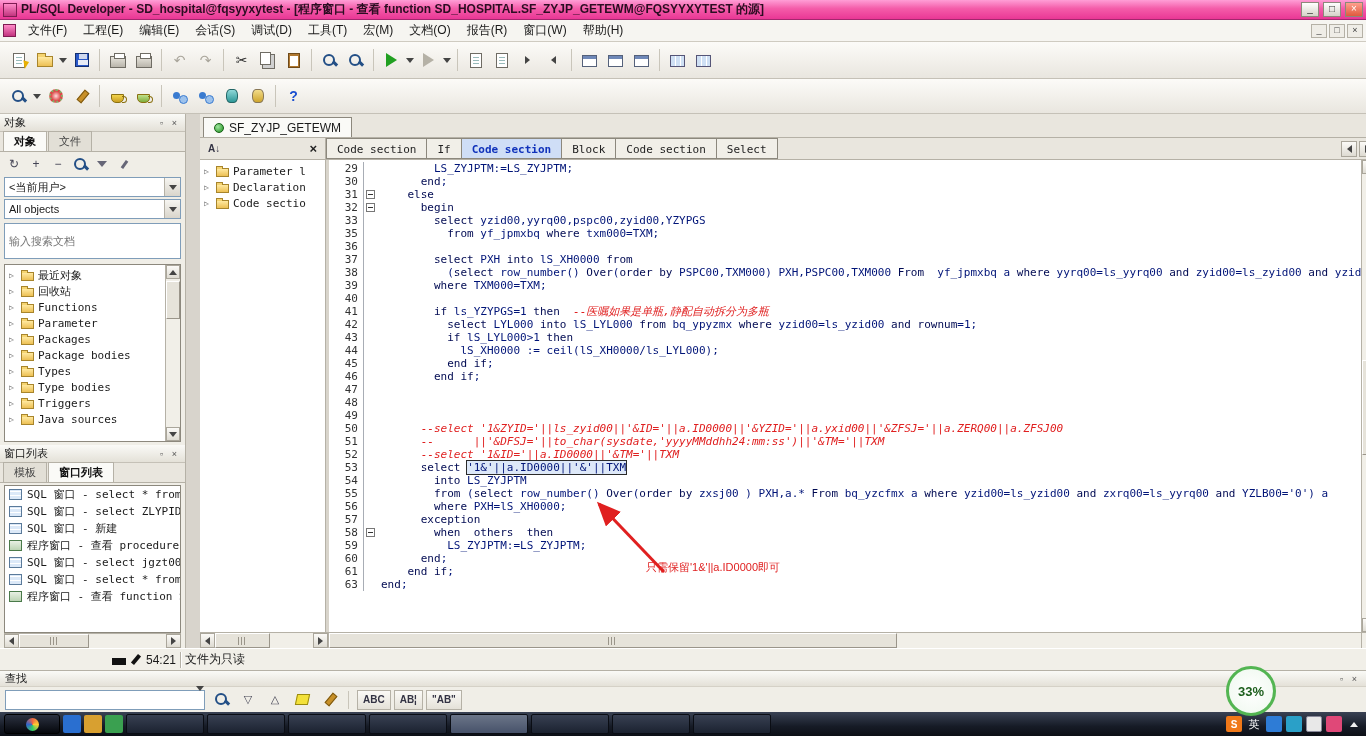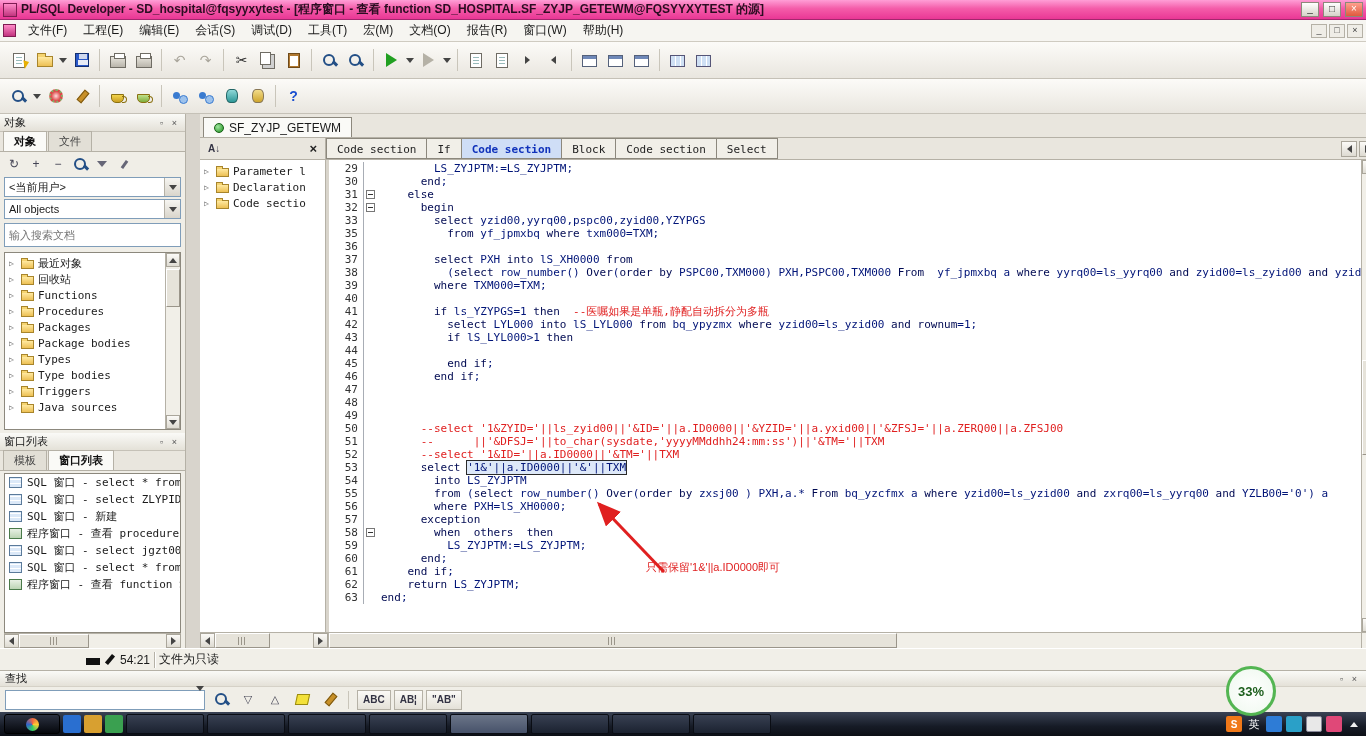--- a/index.html
+++ b/index.html
@@ -68,21 +68,21 @@
 .panel-head .sp{flex:1}
 .ph-btn{width:13px;height:12px;font-size:9px;line-height:11px;text-align:center;color:#555;border:1px solid transparent}
 .panel-tabs{height:20px;display:flex;align-items:flex-end;background:#e9e6de;border-bottom:1px solid #b5b1a6;padding:0 3px;gap:1px}
 .ptab{padding:2px 10px;font-size:11px;border:1px solid #b5b1a6;border-bottom:none;background:#e2dfd6;color:#444}
 .ptab.active{background:#fafaf7;font-weight:bold;color:#111}
 .obj-tools{height:24px;display:flex;align-items:center;gap:6px;padding:0 6px;background:#f0eee7}
 .ot{width:16px;height:16px;display:flex;align-items:center;justify-content:center;font-size:12px;color:#445}
 .combo{height:20px;margin:1px 4px;background:#fff;border:1px solid #7f9db9;display:flex;align-items:center}
 .combo .cval{flex:1;padding:0 4px;font-size:11px;white-space:nowrap;overflow:hidden}
 .combo .cbtn{width:16px;height:18px;background:linear-gradient(#f6f5f1,#d9d5cb);border-left:1px solid #b5b1a6;display:flex;align-items:center;justify-content:center}
-.search-box{height:24px;margin:3px 4px;border:1px solid #7f9db9;background:#fff;display:flex}
+.search-box{height:36px;margin:3px 4px;border:1px solid #7f9db9;background:#fff;display:flex}
 .search-box input{flex:1;border:none;outline:none;font-size:11px;padding:0 4px;font-family:"Liberation Sans",sans-serif}
 .treewrap{height:178px;margin:2px 4px 0 4px;border:1px solid #8c887d;background:#fff;display:flex;overflow:hidden}
 .tree{flex:1;padding:2px 0;overflow:hidden;font-family:"DejaVu Sans Mono",monospace;font-size:11px}
 .tree-row{height:16px;display:flex;align-items:center;gap:4px;padding-left:4px;white-space:nowrap}
 .tri-g{font-size:8px;color:#666;width:8px;flex:none}
 .folder{width:13px;height:9px;background:linear-gradient(#ffe9a0,#edc054);border:1px solid #a8852c;position:relative;flex:none;margin-top:2px}
 .folder::before{content:"";position:absolute;left:-1px;top:-3px;width:5px;height:2px;background:#f5d470;border:1px solid #a8852c;border-bottom:none}
 .vsc{width:15px;background:#f1efe8;border-left:1px solid #b5b1a6;display:flex;flex-direction:column}
 .sbtn{height:14px;background:linear-gradient(#fbfaf7,#dedbd2);border:1px solid #aaa69b;display:flex;align-items:center;justify-content:center;flex:none}
 .vtrack{flex:1;position:relative}
@@ -114,29 +114,29 @@
 .nav-tree{width:126px;background:#fff;border-right:1px solid #b5b1a6;padding-top:3px;overflow:hidden;font-family:"DejaVu Sans Mono",monospace;font-size:11px;flex:none}
 .splitter{width:3px;background:#d8d4cb;flex:none}
 .code-wrap{flex:1;background:#fff;overflow:hidden;padding-top:2px;position:relative}
 .code-line{display:flex;height:13px;line-height:13px;font-family:"DejaVu Sans Mono","Liberation Mono",monospace;font-size:11px;white-space:pre}
 .lnum{width:34px;text-align:right;color:#333;padding-right:5px;flex:none}
 .fold-col{width:13px;flex:none;border-left:1px solid #a8adb5;position:relative}
 .fold-box{position:absolute;left:2px;top:2px;width:9px;height:9px;border:1px solid #777;background:#fff}
 .fold-box::after{content:"";position:absolute;left:1px;top:3px;width:5px;height:1px;background:#333}
 .ltext{padding-left:5px;color:#001478}
 .ltext b{font-weight:normal;color:#000a52}
-.cmt{color:#e02020;}
+.cmt{color:#e02020;font-style:italic}
 .selbox{outline:1px solid #2a2a2a;background:#dde8f8}
 .vscroll{width:16px;background:#f1efe8;border-left:1px solid #b5b1a6;display:flex;flex-direction:column;flex:none}
 .hscroll-row{height:16px;display:flex;background:#f1efe8;border-top:1px solid #b5b1a6}
 .nav-h{width:129px;display:flex;flex:none;border-right:1px solid #b5b1a6}
 .code-h{flex:1;display:flex}
 .corner{width:16px;flex:none;background:#f1efe8;border-left:1px solid #b5b1a6}
 
-.statusbar{position:absolute;left:0;top:648px;width:1366px;height:22px;background:#f1efe8;border-top:1px solid #fff;display:flex;align-items:center;padding-left:86px;gap:4px;font-size:12px}
+.statusbar{position:absolute;left:0;top:648px;width:1366px;height:22px;background:#f1efe8;border-top:1px solid #fff;display:flex;align-items:center;padding-left:112px;gap:4px;font-size:12px}
 .sbi1{width:14px;height:10px;background:#111;box-shadow:inset 0 3px 0 #f1efe8}
 .sbi2{width:12px;height:12px;position:relative}
 .sbi2::before{content:"";position:absolute;left:4px;top:0;width:4px;height:11px;background:#111;transform:rotate(40deg)}
 .sb-div{width:1px;height:16px;background:#b5b1a6;box-shadow:1px 0 0 #fff}
 
 .findbar{position:absolute;left:0;top:670px;width:1366px;height:42px;background:#f0eee7;border-top:1px solid #b5b1a6}
 .find-head{height:16px;display:flex;align-items:center;padding:0 5px;font-size:11px;background:linear-gradient(#fafaf7,#e4e1d8);border-bottom:1px solid #d5d1c7}
 .find-row{height:25px;display:flex;align-items:center;gap:5px;padding:0 5px}
 .fcombo{width:200px;height:20px;background:#fff;border:1px solid #7f9db9;display:flex}
 .fcombo .fin{flex:1;border:none;outline:none;font-size:11px;padding:0 4px}
@@ -384,21 +384,21 @@
           <span>回收站</span>
         </div>
         <div class="tree-row">
           <span class="tri-g">▷</span>
           <span class="folder"></span>
           <span>Functions</span>
         </div>
         <div class="tree-row">
           <span class="tri-g">▷</span>
           <span class="folder"></span>
-          <span>Procedures</span>
+          <span>Parameter</span>
         </div>
         <div class="tree-row">
           <span class="tri-g">▷</span>
           <span class="folder"></span>
           <span>Packages</span>
         </div>
         <div class="tree-row">
           <span class="tri-g">▷</span>
           <span class="folder"></span>
           <span>Package bodies</span>
@@ -548,39 +548,38 @@
           <div class="code-line"><span class="lnum">33</span><span class="fold-col"></span><span class="ltext">        <b>select</b> yzid00,yyrq00,pspc00,zyid00,YZYPGS</span></div>
           <div class="code-line"><span class="lnum">35</span><span class="fold-col"></span><span class="ltext">          <b>from</b> yf_jpmxbq <b>where</b> txm000=TXM;</span></div>
           <div class="code-line"><span class="lnum">36</span><span class="fold-col"></span><span class="ltext"></span></div>
           <div class="code-line"><span class="lnum">37</span><span class="fold-col"></span><span class="ltext">        <b>select</b> PXH <b>into</b> lS_XH0000 <b>from</b></span></div>
           <div class="code-line"><span class="lnum">38</span><span class="fold-col"></span><span class="ltext">          (<b>select</b> row_number() <b>Over</b>(<b>order</b> <b>by</b> PSPC00,TXM000) PXH,PSPC00,TXM000 <b>From</b>  yf_jpmxbq a <b>where</b> yyrq00=ls_yyrq00 <b>and</b> zyid00=ls_zyid00 <b>and</b> yzid00=ls_yzid00 </span></div>
           <div class="code-line"><span class="lnum">39</span><span class="fold-col"></span><span class="ltext">        <b>where</b> TXM000=TXM;</span></div>
           <div class="code-line"><span class="lnum">40</span><span class="fold-col"></span><span class="ltext"></span></div>
           <div class="code-line"><span class="lnum">41</span><span class="fold-col"></span><span class="ltext">        <b>if</b> ls_YZYPGS=1 <b>then</b>  <span class="cmt">--医嘱如果是单瓶,静配自动拆分为多瓶</span></span></div>
           <div class="code-line"><span class="lnum">42</span><span class="fold-col"></span><span class="ltext">          <b>select</b> LYL000 <b>into</b> lS_LYL000 <b>from</b> bq_ypyzmx <b>where</b> yzid00=ls_yzid00 <b>and</b> <b>rownum</b>=1;</span></div>
           <div class="code-line"><span class="lnum">43</span><span class="fold-col"></span><span class="ltext">          <b>if</b> lS_LYL000&gt;1 <b>then</b></span></div>
-          <div class="code-line"><span class="lnum">44</span><span class="fold-col"></span></div>
+          <div class="code-line"><span class="lnum">44</span><span class="fold-col"></span><span class="ltext">            lS_XH0000 := ceil(lS_XH0000/ls_LYL000);</span></div>
           <div class="code-line"><span class="lnum">45</span><span class="fold-col"></span><span class="ltext">          <b>end</b> <b>if</b>;</span></div>
           <div class="code-line"><span class="lnum">46</span><span class="fold-col"></span><span class="ltext">        <b>end</b> <b>if</b>;</span></div>
           <div class="code-line"><span class="lnum">47</span><span class="fold-col"></span><span class="ltext"></span></div>
           <div class="code-line"><span class="lnum">48</span><span class="fold-col"></span></div>
           <div class="code-line"><span class="lnum">49</span><span class="fold-col"></span><span class="ltext"></span></div>
           <div class="code-line"><span class="lnum">50</span><span class="fold-col"></span><span class="ltext">      <span class="cmt">--select '1&amp;ZYID='||ls_zyid00||'&amp;ID='||a.ID0000||'&amp;YZID='||a.yxid00||'&amp;ZFSJ='||a.ZERQ00||a.ZFSJ00</span></span></div>
           <div class="code-line"><span class="lnum">51</span><span class="fold-col"></span><span class="ltext">      <span class="cmt">--      ||'&amp;DFSJ='||to_char(sysdate,'yyyyMMddhh24:mm:ss')||'&amp;TM='||TXM</span></span></div>
           <div class="code-line"><span class="lnum">52</span><span class="fold-col"></span><span class="ltext">      <span class="cmt">--select '1&amp;ID='||a.ID0000||'&amp;TM='||TXM</span></span></div>
           <div class="code-line"><span class="lnum">53</span><span class="fold-col"></span><span class="ltext">      <b>select</b> <span class="selbox">'1&amp;'||a.ID0000||'&amp;'||TXM</span></span></div>
           <div class="code-line"><span class="lnum">54</span><span class="fold-col"></span><span class="ltext">        <b>into</b> LS_ZYJPTM</span></div>
           <div class="code-line"><span class="lnum">55</span><span class="fold-col"></span><span class="ltext">        <b>from</b> (<b>select</b> row_number() <b>Over</b>(<b>order</b> <b>by</b> zxsj00 ) PXH,a.* <b>From</b> bq_yzcfmx a <b>where</b> yzid00=ls_yzid00 <b>and</b> zxrq00=ls_yyrq00 <b>and</b> YZLB00='0') a</span></div>
           <div class="code-line"><span class="lnum">56</span><span class="fold-col"></span><span class="ltext">        <b>where</b> PXH=lS_XH0000;</span></div>
           <div class="code-line"><span class="lnum">57</span><span class="fold-col"></span><span class="ltext">      <b>exception</b></span></div>
           <div class="code-line"><span class="lnum">58</span><span class="fold-col"><span class="fold-box"></span></span><span class="ltext">        <b>when</b>  <b>others</b>  <b>then</b></span></div>
           <div class="code-line"><span class="lnum">59</span><span class="fold-col"></span><span class="ltext">          LS_ZYJPTM:=LS_ZYJPTM;</span></div>
           <div class="code-line"><span class="lnum">60</span><span class="fold-col"></span><span class="ltext">      <b>end</b>;</span></div>
           <div class="code-line"><span class="lnum">61</span><span class="fold-col"></span><span class="ltext">    <b>end</b> <b>if</b>;</span></div>
-          <div class="code-line"><span class="lnum">62</span><span class="fold-col"></span><span class="ltext">    <b>return</b> LS_ZYJPTM;</span></div>
           <div class="code-line"><span class="lnum">63</span><span class="fold-col"></span><span class="ltext"><b>end</b>;</span></div>
         </div>
     </div>
     <div class="vscroll">
       <div class="sbtn">
           <span class="tr-u"></span>
         </div>
       <div class="vtrack">
           <div class="vthumb" style="top:42%;height:95px"></div>
         </div>

